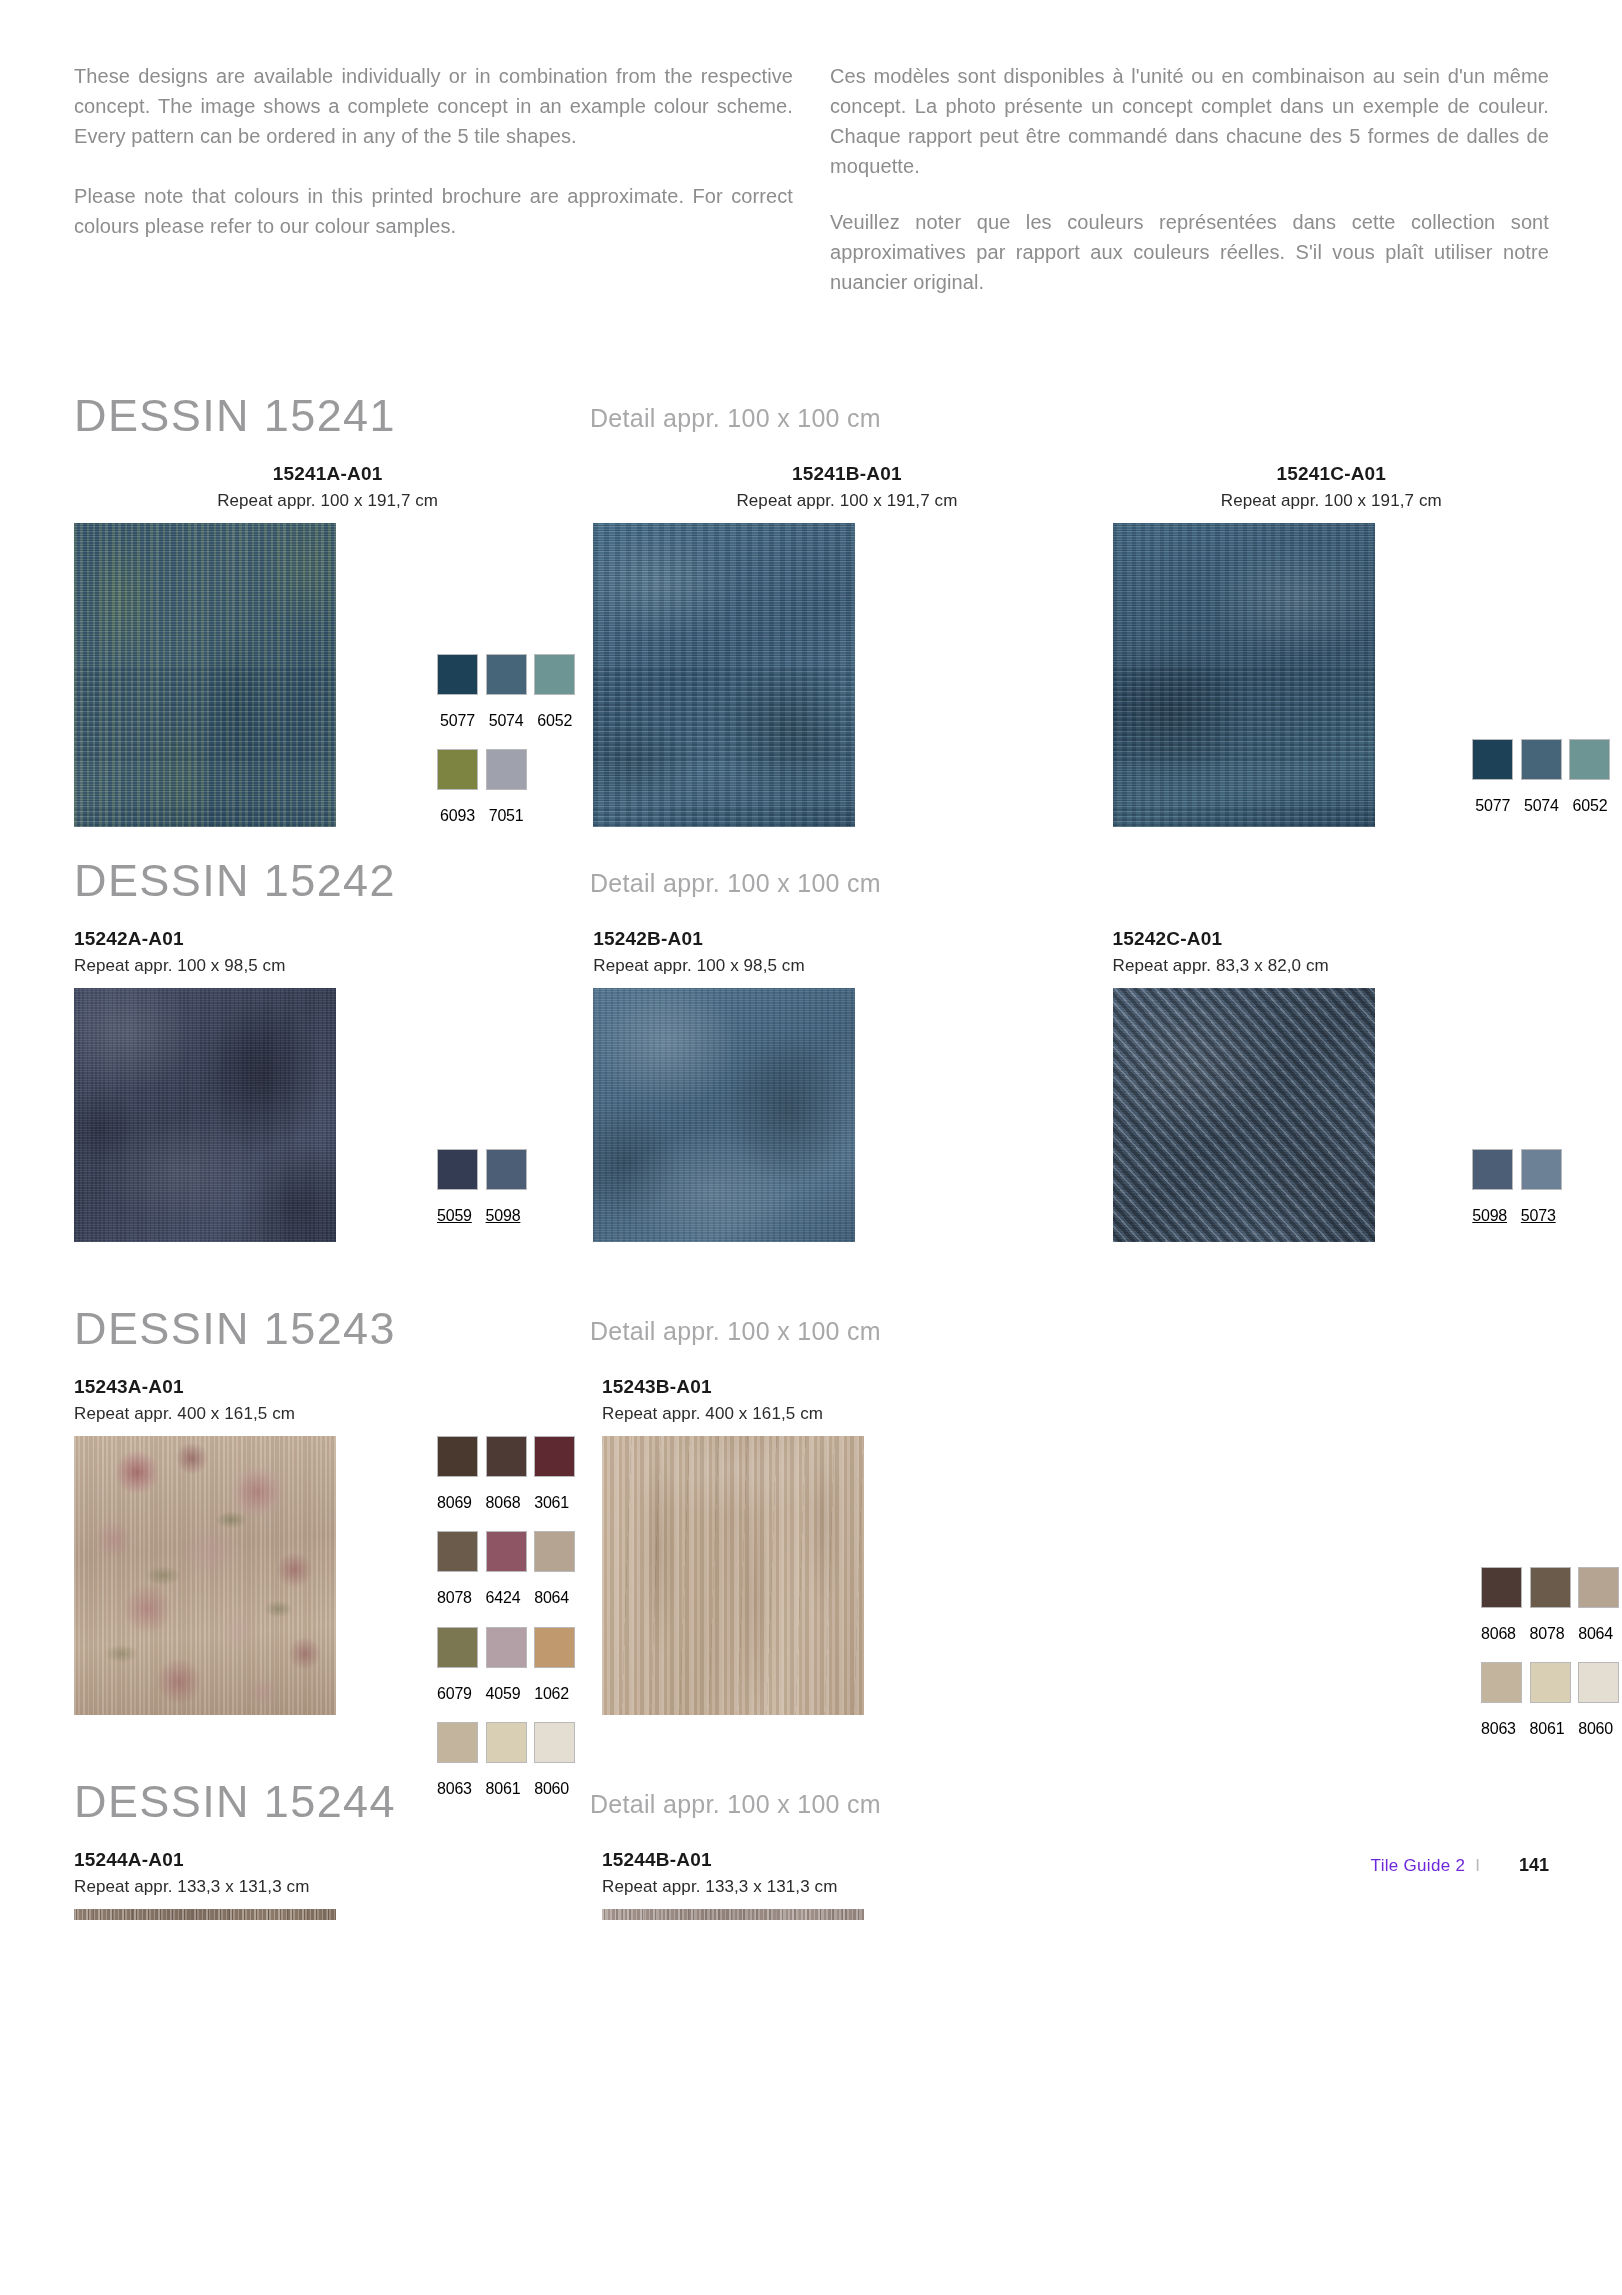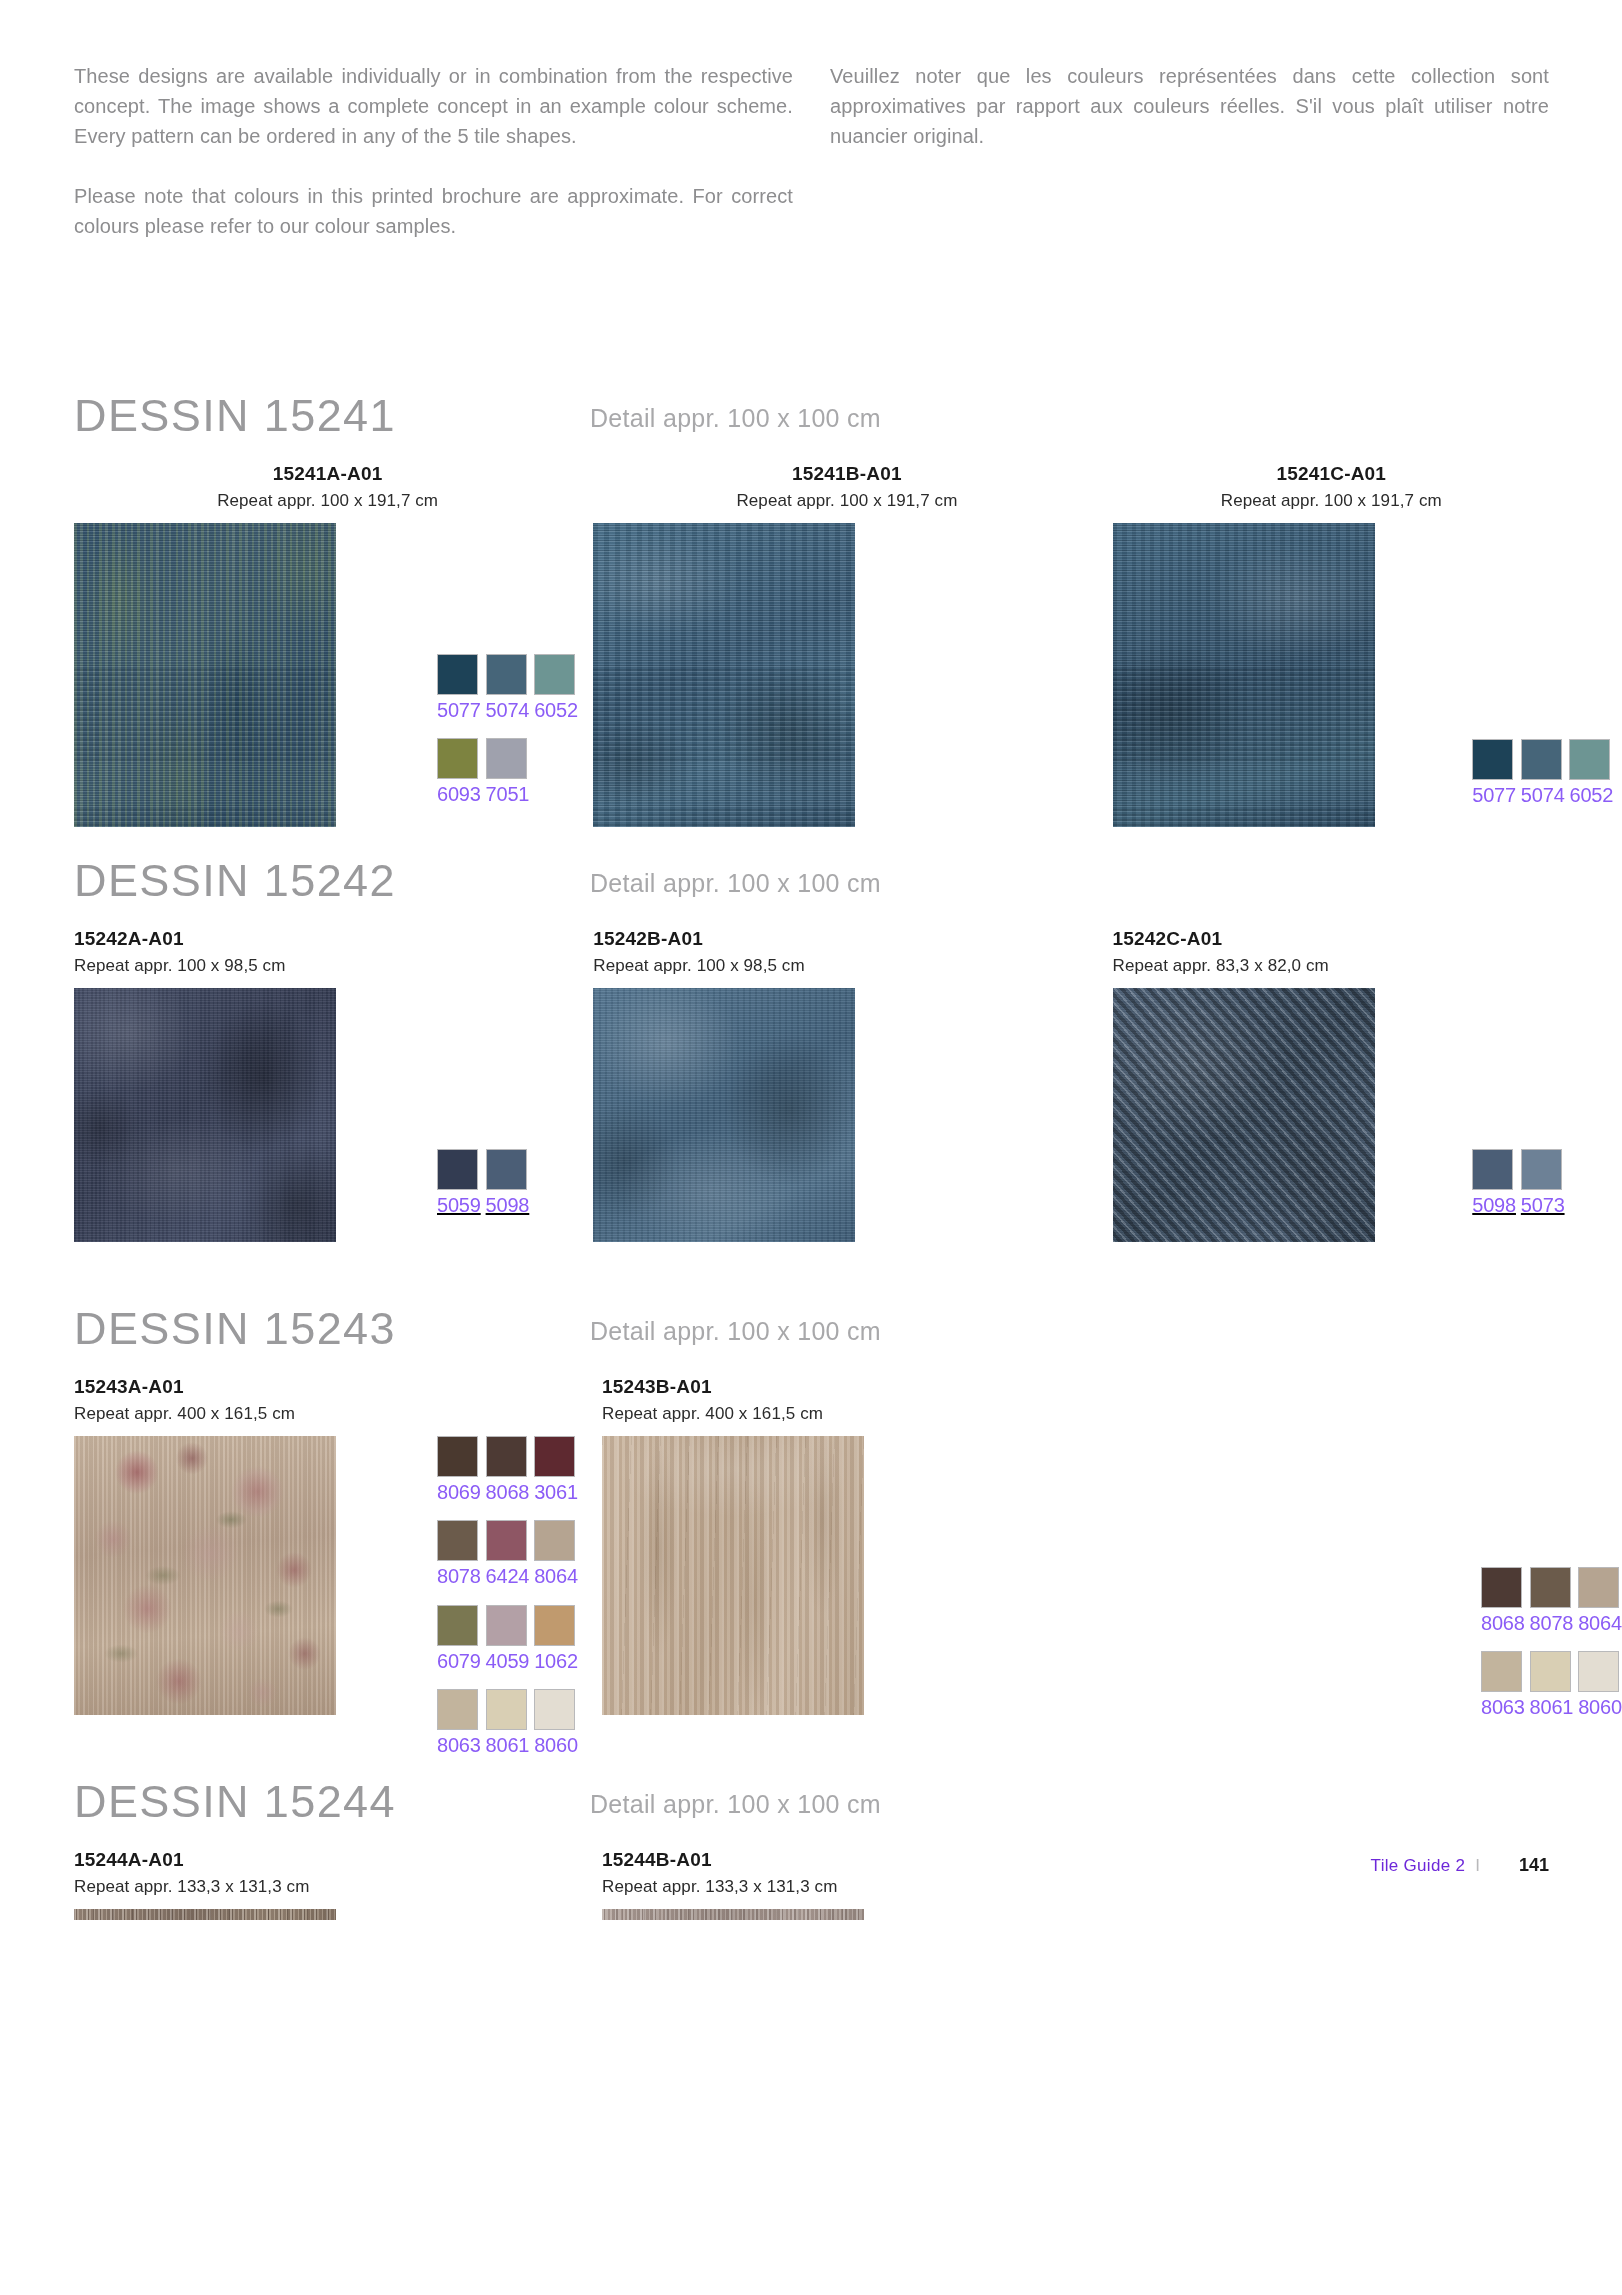--- a/index.html
+++ b/index.html
@@ -116,24 +116,24 @@
     gap: 18.6px 7.6px;
   }
   .swatch-grid.cols2 { grid-template-columns: repeat(2, 41px); text-decoration: underline; }
   .swatch-cell { width: 41px; }
   .chip {
     width: 41px;
     height: 41px;
     border: 0.8px solid #b9b9bb;
   }
   .chip-label {
-    font-size: 20px;
-    color: #8b5cf6;
+    font-size: 16px;
+    color: #000000;
     line-height: 20px;
-    margin-top: 5px;
+    margin-top: 16px;
     letter-spacing: -0.2px;
   }
 
   
   .footer {
     position: absolute;
     right: 74px;
     bottom: 44px;
     display: flex;
     align-items: baseline;
@@ -322,20 +322,21 @@
 <body>
 
 <div class="page">
 
   <div class="intro">
     <div class="intro-col en">
       <p class="intro-p">These designs are available individually or in combination from the respective concept. The image shows a complete concept in an example colour scheme. Every pattern can be ordered in any of the 5 tile shapes.</p>
       <p class="intro-p">Please note that colours in this printed brochure are approximate. For correct colours please refer to our colour samples.</p>
     </div>
     <div class="intro-col fr">
+      <p class="intro-p">Ces modèles sont disponibles à l'unité ou en combinaison au sein d'un même concept. La photo présente un concept complet dans un exemple de couleur. Chaque rapport peut être commandé dans chacune des 5 formes de dalles de moquette.</p>
       <p class="intro-p">Veuillez noter que les couleurs représentées dans cette collection sont approximatives par rapport aux couleurs réelles. S'il vous plaît utiliser notre nuancier original.</p>
     </div>
   </div>
 
   <div id="designs-host">
       <div class="design" style="top: 397px; text-align: center;">
         <div class="design-head">
           <div class="dessin-title">DESSIN 15241</div>
           <div class="detail-note">Detail appr. 100 x 100 cm</div>
         </div>

